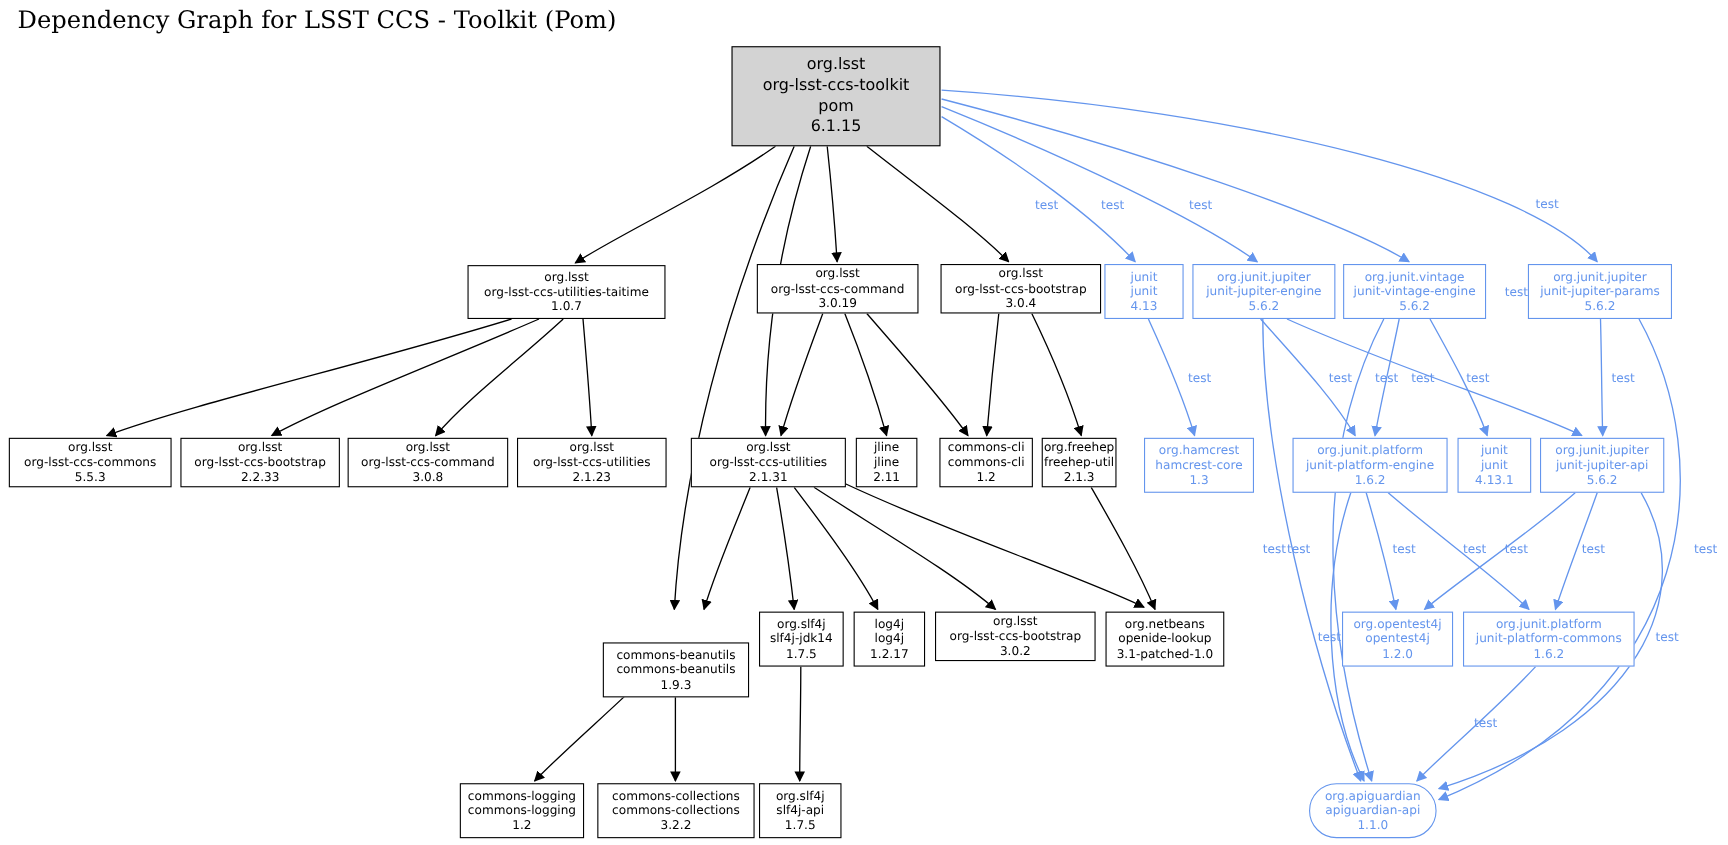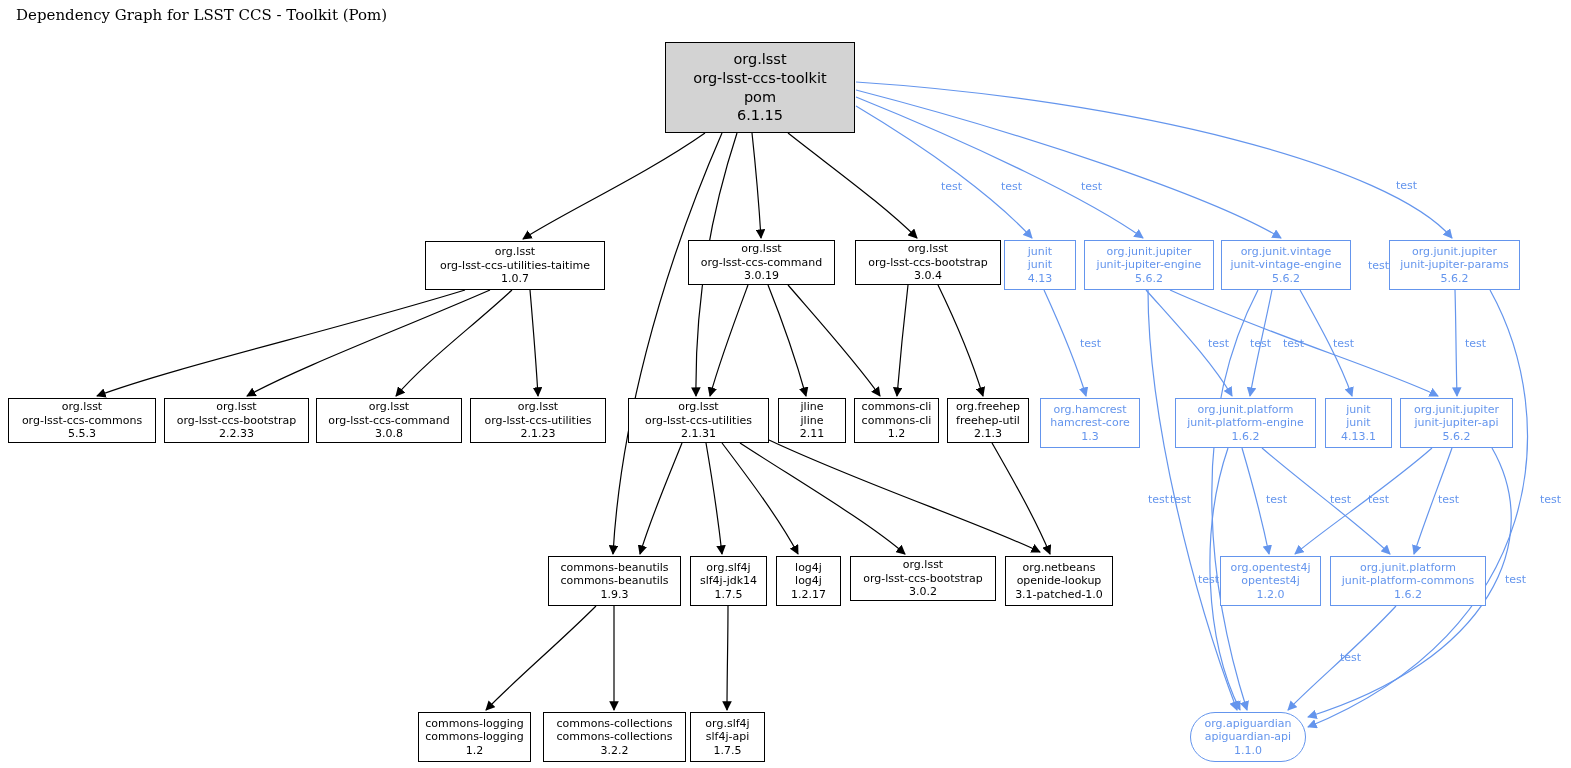--- a/index.html
+++ b/index.html
@@ -1,19 +1,19 @@
 <!DOCTYPE html>
 <html><head>
 <meta charset="utf-8">
 <style>
   html,body{margin:0;padding:0;background:#ffffff;}
   #canvas{position:relative;width:1571px;height:768px;background:#ffffff;overflow:hidden;
           font-family:"DejaVu Sans","Liberation Sans",sans-serif;}
   #title{position:absolute;left:16px;top:6px;font-family:"DejaVu Serif","Liberation Serif",serif;
-         font-size:15px;color:#000;white-space:nowrap;}
+         font-size:22px;color:#000;white-space:nowrap;}
   #edges{position:absolute;left:0;top:0;}
   .edge{fill:none;stroke-width:1.2px;}
   .edge.black{stroke:#000000;}
   .edge.blue{stroke:#6495ED;}
   .edge-label{font-family:"DejaVu Sans","Liberation Sans",sans-serif;font-size:11px;fill:#6495ED;}
   .node{position:absolute;background:#ffffff;border:1px solid #000;box-sizing:border-box;
         display:flex;flex-direction:column;justify-content:center;align-items:center;
         text-align:center;font-size:11px;line-height:1.22;color:#000;white-space:nowrap;overflow:hidden;}
   .node.blue{border-color:#6495ED;color:#6495ED;justify-content:center;}
   .node.root{background:#d3d3d3;font-size:14.5px;line-height:1.3;}
@@ -157,31 +157,31 @@
       <div class="node black" style="left: 470px; top: 398px; width: 136px; height: 45px;">
         <div>org.lsst</div>
         <div>org-lsst-ccs-utilities</div>
         <div>2.1.23</div>
       </div>
       <div class="node black" style="left: 628px; top: 398px; width: 141px; height: 45px;">
         <div>org.lsst</div>
         <div>org-lsst-ccs-utilities</div>
         <div>2.1.31</div>
       </div>
-      <div class="node black" style="left: 778px; top: 398px; width: 68px; height: 45px;">
+      <div class="node black" style="left: 778px; top: 398px; width: 56px; height: 45px;">
         <div>jline</div>
         <div>jline</div>
         <div>2.11</div>
       </div>
       <div class="node black" style="left: 854px; top: 398px; width: 85px; height: 45px; text-align: center;">
         <div>commons-cli</div>
         <div>commons-cli</div>
         <div>1.2</div>
       </div>
-      <div class="node black" style="left: 947px; top: 398px; width: 82px; height: 45px;">
+      <div class="node black" style="left: 947px; top: 398px; width: 68px; height: 45px;">
         <div>org.freehep</div>
         <div>freehep-util</div>
         <div>2.1.3</div>
       </div>
       <div class="node blue" style="left: 1040px; top: 398px; width: 100px; height: 50px;">
         <div>org.hamcrest</div>
         <div>hamcrest-core</div>
         <div>1.3</div>
       </div>
       <div class="node blue" style="left: 1175px; top: 398px; width: 141px; height: 50px;">
@@ -192,21 +192,21 @@
       <div class="node blue" style="left: 1325px; top: 398px; width: 67px; height: 50px;">
         <div>junit</div>
         <div>junit</div>
         <div>4.13.1</div>
       </div>
       <div class="node blue" style="left: 1400px; top: 398px; width: 113px; height: 50px;">
         <div>org.junit.jupiter</div>
         <div>junit-jupiter-api</div>
         <div>5.6.2</div>
       </div>
-      <div class="node black" style="left: 548px; top: 556px; width: 133px; height: 50px;">
+      <div class="node black" style="left: 548px; top: 584px; width: 133px; height: 50px;">
         <div>commons-beanutils</div>
         <div>commons-beanutils</div>
         <div>1.9.3</div>
       </div>
       <div class="node black" style="left: 690px; top: 556px; width: 77px; height: 50px;">
         <div>org.slf4j</div>
         <div>slf4j-jdk14</div>
         <div>1.7.5</div>
       </div>
       <div class="node black" style="left: 776px; top: 556px; width: 65px; height: 50px;">

